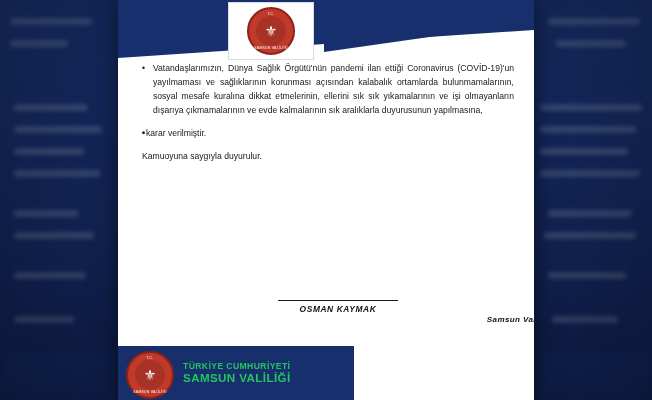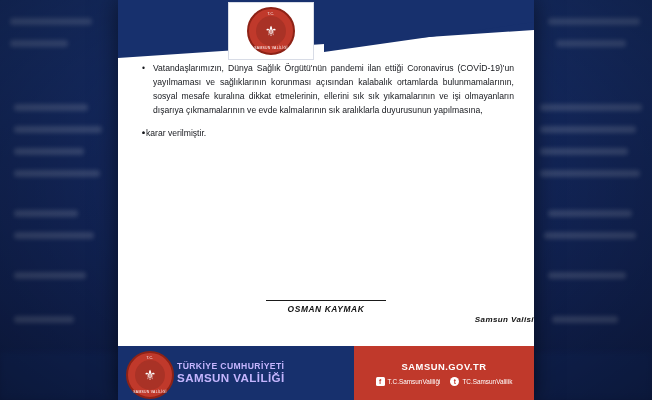--- a/index.html
+++ b/index.html
@@ -129,21 +129,21 @@
   #notice-body p.bullet .dot {
     position: absolute;
     left: 0; top: 0;
     font-size: 8.6px;
   }
   #notice-body p.plain-indent { padding-left: 4px; }
 
   
   #signature {
     position: absolute;
-    left: 0;
+    left: 12px;
     top: 300px;
     width: 416px;
     text-align: center;
   }
   #sig-line {
     width: 120px;
     height: 1px;
     background: #1a1a1a;
     margin: 0 auto 3px auto;
   }
@@ -188,22 +188,22 @@
     display: flex;
     flex-direction: column;
     align-items: center;
     justify-content: center;
   }
   #footer-crest {
     width: 44px; height: 44px;
     flex: 0 0 44px;
   }
   #footer-text {
-    margin-left: 7px;
-    color: #c4b5fd;
+    margin-left: 13px;
+    color: #22c55e;
     line-height: 1.18;
   }
   #footer-line1 {
     font-size: 8.6px;
     font-weight: bold;
     letter-spacing: .4px;
   }
   #footer-line2 {
     font-size: 11.6px;
     font-weight: bold;
@@ -291,20 +291,21 @@
 
     <p class="bullet">
       <span class="dot">•</span>
     </p>
 
     <p class="bullet">
       <span class="dot">•</span>
     </p>
 
     <p class="plain-indent">karar verilmiştir.</p>
+    <p>Kamuoyuna saygıyla duyurulur.</p>
   </div>
 
   <div id="signature">
     <div id="sig-line"></div>
     <div id="sig-name">OSMAN KAYMAK</div>
     <div id="sig-title">Samsun Valisi</div>
   </div>
 
   <div id="footer">
     <div id="footer-left">
@@ -313,27 +314,14 @@
           <span class="crest-text-top">T.C.</span>
           <span class="crest-inner">⚜</span>
           <span class="crest-text-bottom">SAMSUN VALİLİĞİ</span>
         </div>
       </div>
       <div id="footer-text">
         <div id="footer-line1">TÜRKİYE CUMHURİYETİ</div>
         <div id="footer-line2">SAMSUN VALİLİĞİ</div>
       </div>
     </div>
-    <div id="footer-right">
-      <div id="site-url">SAMSUN.GOV.TR</div>
-      <div id="socials">
-        <span class="social">
-          <span class="glyph">f</span>
-          <span>T.C.SamsunValiliği</span>
-        </span>
-        <span class="social">
-          <span class="glyph round">t</span>
-          <span>TC.SamsunValilik</span>
-        </span>
-      </div>
-    </div>
   </div>
 </div>
 
 </body></html>

